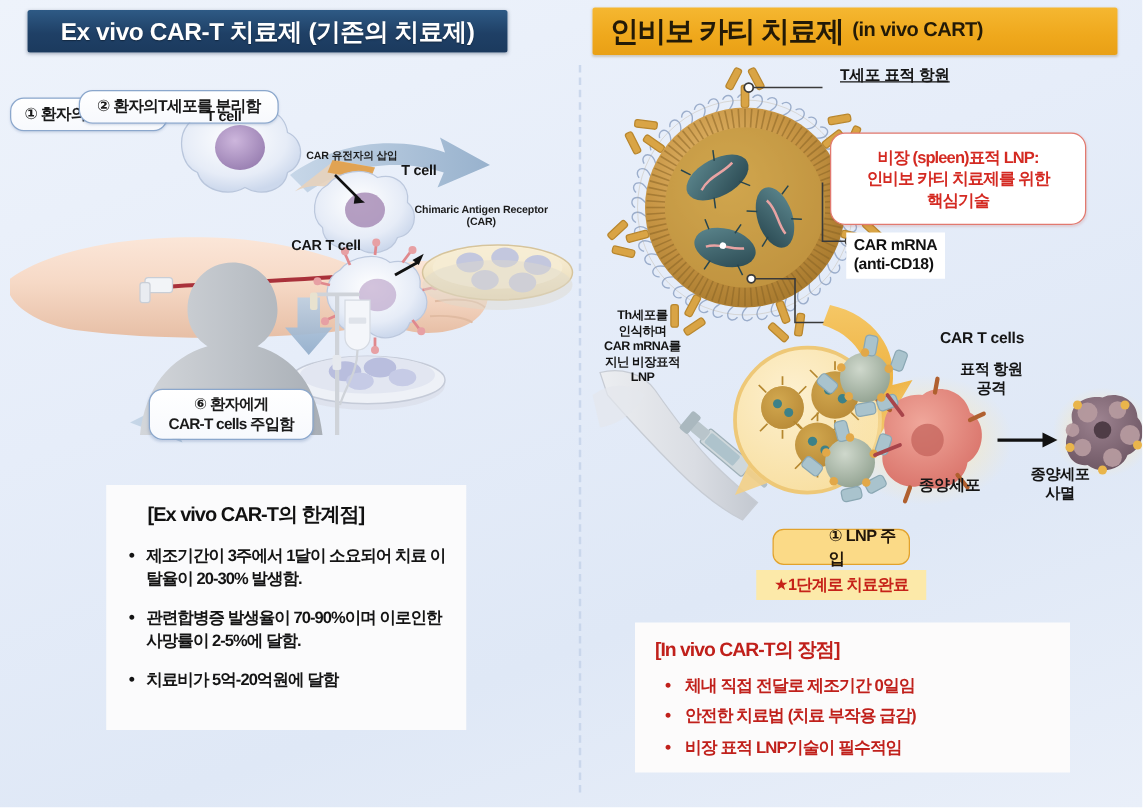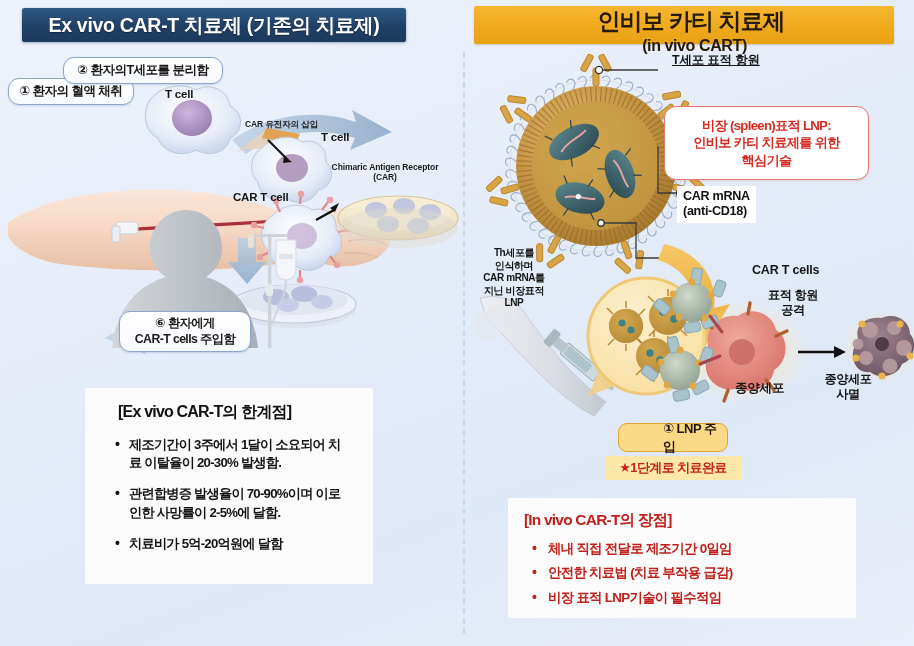--- a/index.html
+++ b/index.html
@@ -27,21 +27,20 @@
     background:linear-gradient(180deg,#2e5a85 0%,#1f4066 55%,#1b3a5e 100%);
     border-radius:2px;
     box-shadow:0 1px 3px rgba(20,40,70,.35);
   }
   #hdr-left .t1{color:#ffffff;font-size:19.5px;font-weight:bold;letter-spacing:-.3px;text-shadow:0 1px 1px rgba(0,0,0,.35);}
   #hdr-right{
     left:474px;top:6px;width:420px;height:38px;
     background:linear-gradient(180deg,#f5b731 0%,#efa81c 60%,#e9a015 100%);
     border-radius:2px;justify-content:flex-start;padding-left:14px;
     box-shadow:0 1px 2px rgba(120,80,0,.25);
-    flex-direction:column;
   }
   #hdr-right .t1{color:#231a07;font-size:23px;font-weight:bold;letter-spacing:-1px;}
   #hdr-right .t2{color:#231a07;font-size:16px;font-weight:bold;margin-left:7px;letter-spacing:-.4px;}
 
   
   #divider{
     left:463px;top:52px;width:0;height:582px;
     border-left:2px dashed #c6d4ea;opacity:.85;
   }
 
@@ -73,21 +72,21 @@
     box-shadow:0 1px 2px rgba(190,70,60,.18);
   }
 
   
   #panel-left{
     position:absolute;left:85px;top:388px;width:288px;height:196px;
     background:#fbfbfc;box-sizing:border-box;padding:14px 15px 0 17px;
     box-shadow:0 0 0 0 transparent;
   }
   #panel-left .ptitle{font-size:16px;font-weight:bold;color:#111;letter-spacing:-.8px;margin-bottom:13px;padding-left:16px;}
-  #panel-left ul{list-style:none;margin:12px;padding:0;}
+  #panel-left ul{list-style:none;margin:0;padding:0;}
   #panel-left li{
     position:relative;padding-left:15px;margin-bottom:13px;
     font-size:13.2px;font-weight:bold;color:#141414;line-height:1.38;letter-spacing:-.75px;
   }
   #panel-left li:before{content:"•";position:absolute;left:1px;top:-1px;font-size:14px;}
 
   #panel-right{
     position:absolute;left:508px;top:498px;width:348px;height:120px;
     background:#fcfbfb;box-sizing:border-box;padding:12px 14px 0 16px;
   }
@@ -282,21 +281,21 @@
       <rect x="279" y="206" width="14" height="5" rx="1" fill="#dfe3ea"></rect>
       <path d="M286,232 C286,250 276,262 272,276" fill="none" stroke="#cfd3d9" stroke-width="1.8"></path>
       <rect x="266" y="236" width="7" height="12" rx="2" fill="#e6e9ee"></rect>
     </g>
   </svg>
 
   <div class="bubble" style="left:8px;top:78px;width:126px;height:27px;font-size:12.6px;">
     <span>① 환자의 혈액 채취</span>
   </div>
 
-  <div class="bubble" style="left:63px;top:57px;width:160px;height:27px;font-size:12.6px;">
+  <div class="bubble" style="left:63px;top:72px;width:160px;height:27px;font-size:12.6px;">
     <span>② 환자의T세포를 분리함</span>
   </div>
 
 
 
   <div class="bubble" style="left:119px;top:311px;width:132px;height:41px;font-size:12.3px;white-space:pre-line;">
     <span>⑥ 환자에게
 CAR-T cells 주입함</span>
   </div>
 

